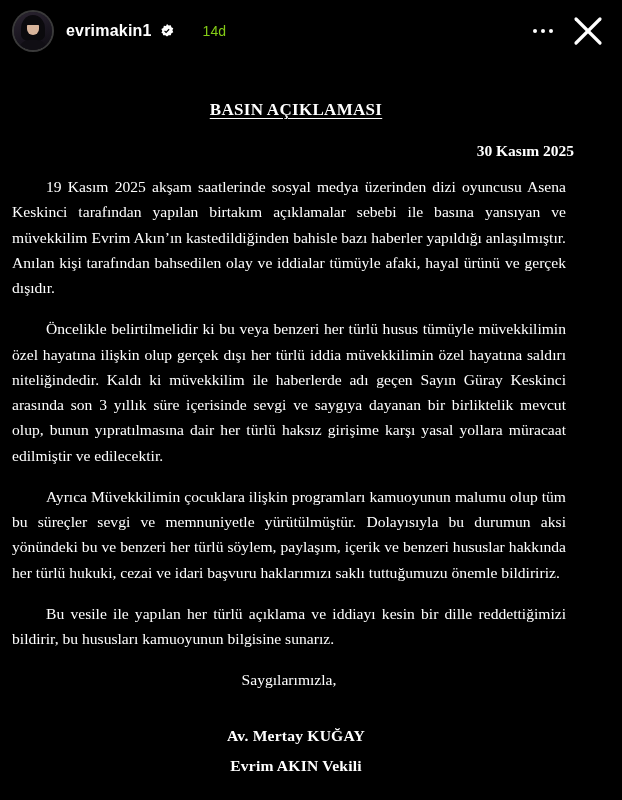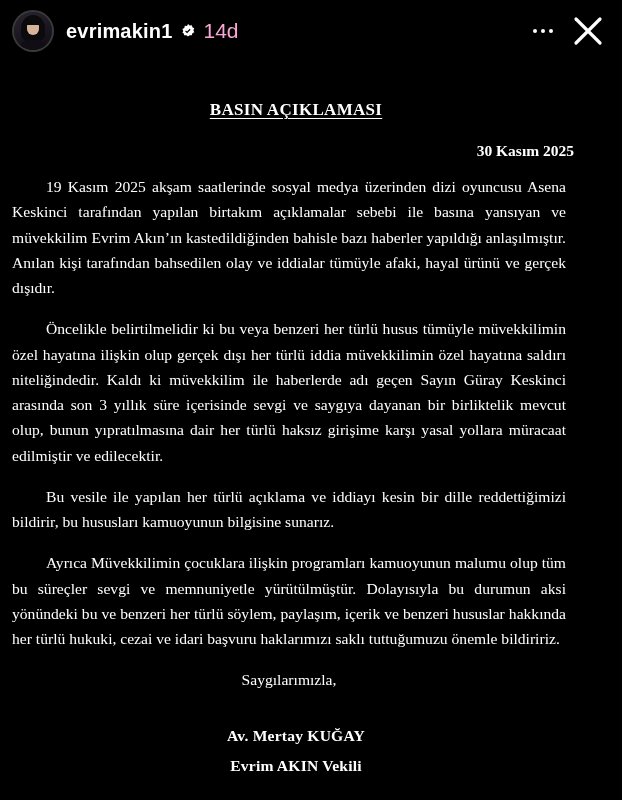--- a/index.html
+++ b/index.html
@@ -82,35 +82,35 @@
   }
 
   .username-wrap {
     display: flex;
     align-items: center;
     margin-left: 12px;
     gap: 7px;
     min-width: 0;
   }
   .username {
-    font-size: 20px;
+    font-size: 16px;
     font-weight: 700;
     letter-spacing: 0.2px;
     color: #fff;
     white-space: nowrap;
   }
   .verified {
     width: 16px; height: 16px;
     flex: 0 0 auto;
     display: block;
   }
   .timestamp {
-    font-size: 21px;
-    color: #f9a8d4;
-    margin-left: 8px;
+    font-size: 14px;
+    color: #84cc16;
+    margin-left: 28px;
     white-space: nowrap;
   }
   .header-spacer { flex: 1 1 auto; }
   .more-btn {
     width: 34px; height: 34px;
     display: flex; align-items: center; justify-content: center;
     gap: 4px;
     margin-right: 8px;
   }
   .more-btn i {
@@ -212,22 +212,22 @@
     </svg>
   </div>
 </div>
 
 <div class="doc">
   <h1 class="doc-title">BASIN AÇIKLAMASI</h1>
   <div class="doc-date">30 Kasım 2025</div>
 
   <p class="indent">19 Kasım 2025 akşam saatlerinde sosyal medya üzerinden dizi oyuncusu Asena Keskinci tarafından yapılan birtakım açıklamalar sebebi ile basına yansıyan ve müvekkilim Evrim Akın’ın kastedildiğinden bahisle bazı haberler yapıldığı anlaşılmıştır. Anılan kişi tarafından bahsedilen olay ve iddialar tümüyle afaki, hayal ürünü ve gerçek dışıdır.</p>
   <p class="indent">Öncelikle belirtilmelidir ki bu veya benzeri her türlü husus tümüyle müvekkilimin özel hayatına ilişkin olup gerçek dışı her türlü iddia müvekkilimin özel hayatına saldırı niteliğindedir. Kaldı ki müvekkilim ile haberlerde adı geçen Sayın Güray Keskinci arasında son 3 yıllık süre içerisinde sevgi ve saygıya dayanan bir birliktelik mevcut olup, bunun yıpratılmasına dair her türlü haksız girişime karşı yasal yollara müracaat edilmiştir ve edilecektir.</p>
+  <p class="indent">Ayrıca Müvekkilimin çocuklara ilişkin programları kamuoyunun malumu olup tüm bu süreçler sevgi ve memnuniyetle yürütülmüştür. Dolayısıyla bu durumun aksi yönündeki bu ve benzeri her türlü söylem, paylaşım, içerik ve benzeri hususlar hakkında her türlü hukuki, cezai ve idari başvuru haklarımızı saklı tuttuğumuzu önemle bildiririz.</p>
   <p class="indent">Bu vesile ile yapılan her türlü açıklama ve iddiayı kesin bir dille reddettiğimizi bildirir, bu hususları kamuoyunun bilgisine sunarız.</p>
-  <p class="indent">Ayrıca Müvekkilimin çocuklara ilişkin programları kamuoyunun malumu olup tüm bu süreçler sevgi ve memnuniyetle yürütülmüştür. Dolayısıyla bu durumun aksi yönündeki bu ve benzeri her türlü söylem, paylaşım, içerik ve benzeri hususlar hakkında her türlü hukuki, cezai ve idari başvuru haklarımızı saklı tuttuğumuzu önemle bildiririz.</p>
 
   <p class="plain">Saygılarımızla,</p>
 
   <div class="sign-block">
     <div>Av. Mertay KUĞAY</div>
     <div>Evrim AKIN Vekili</div>
   </div>
 </div>
 
 </body></html>

